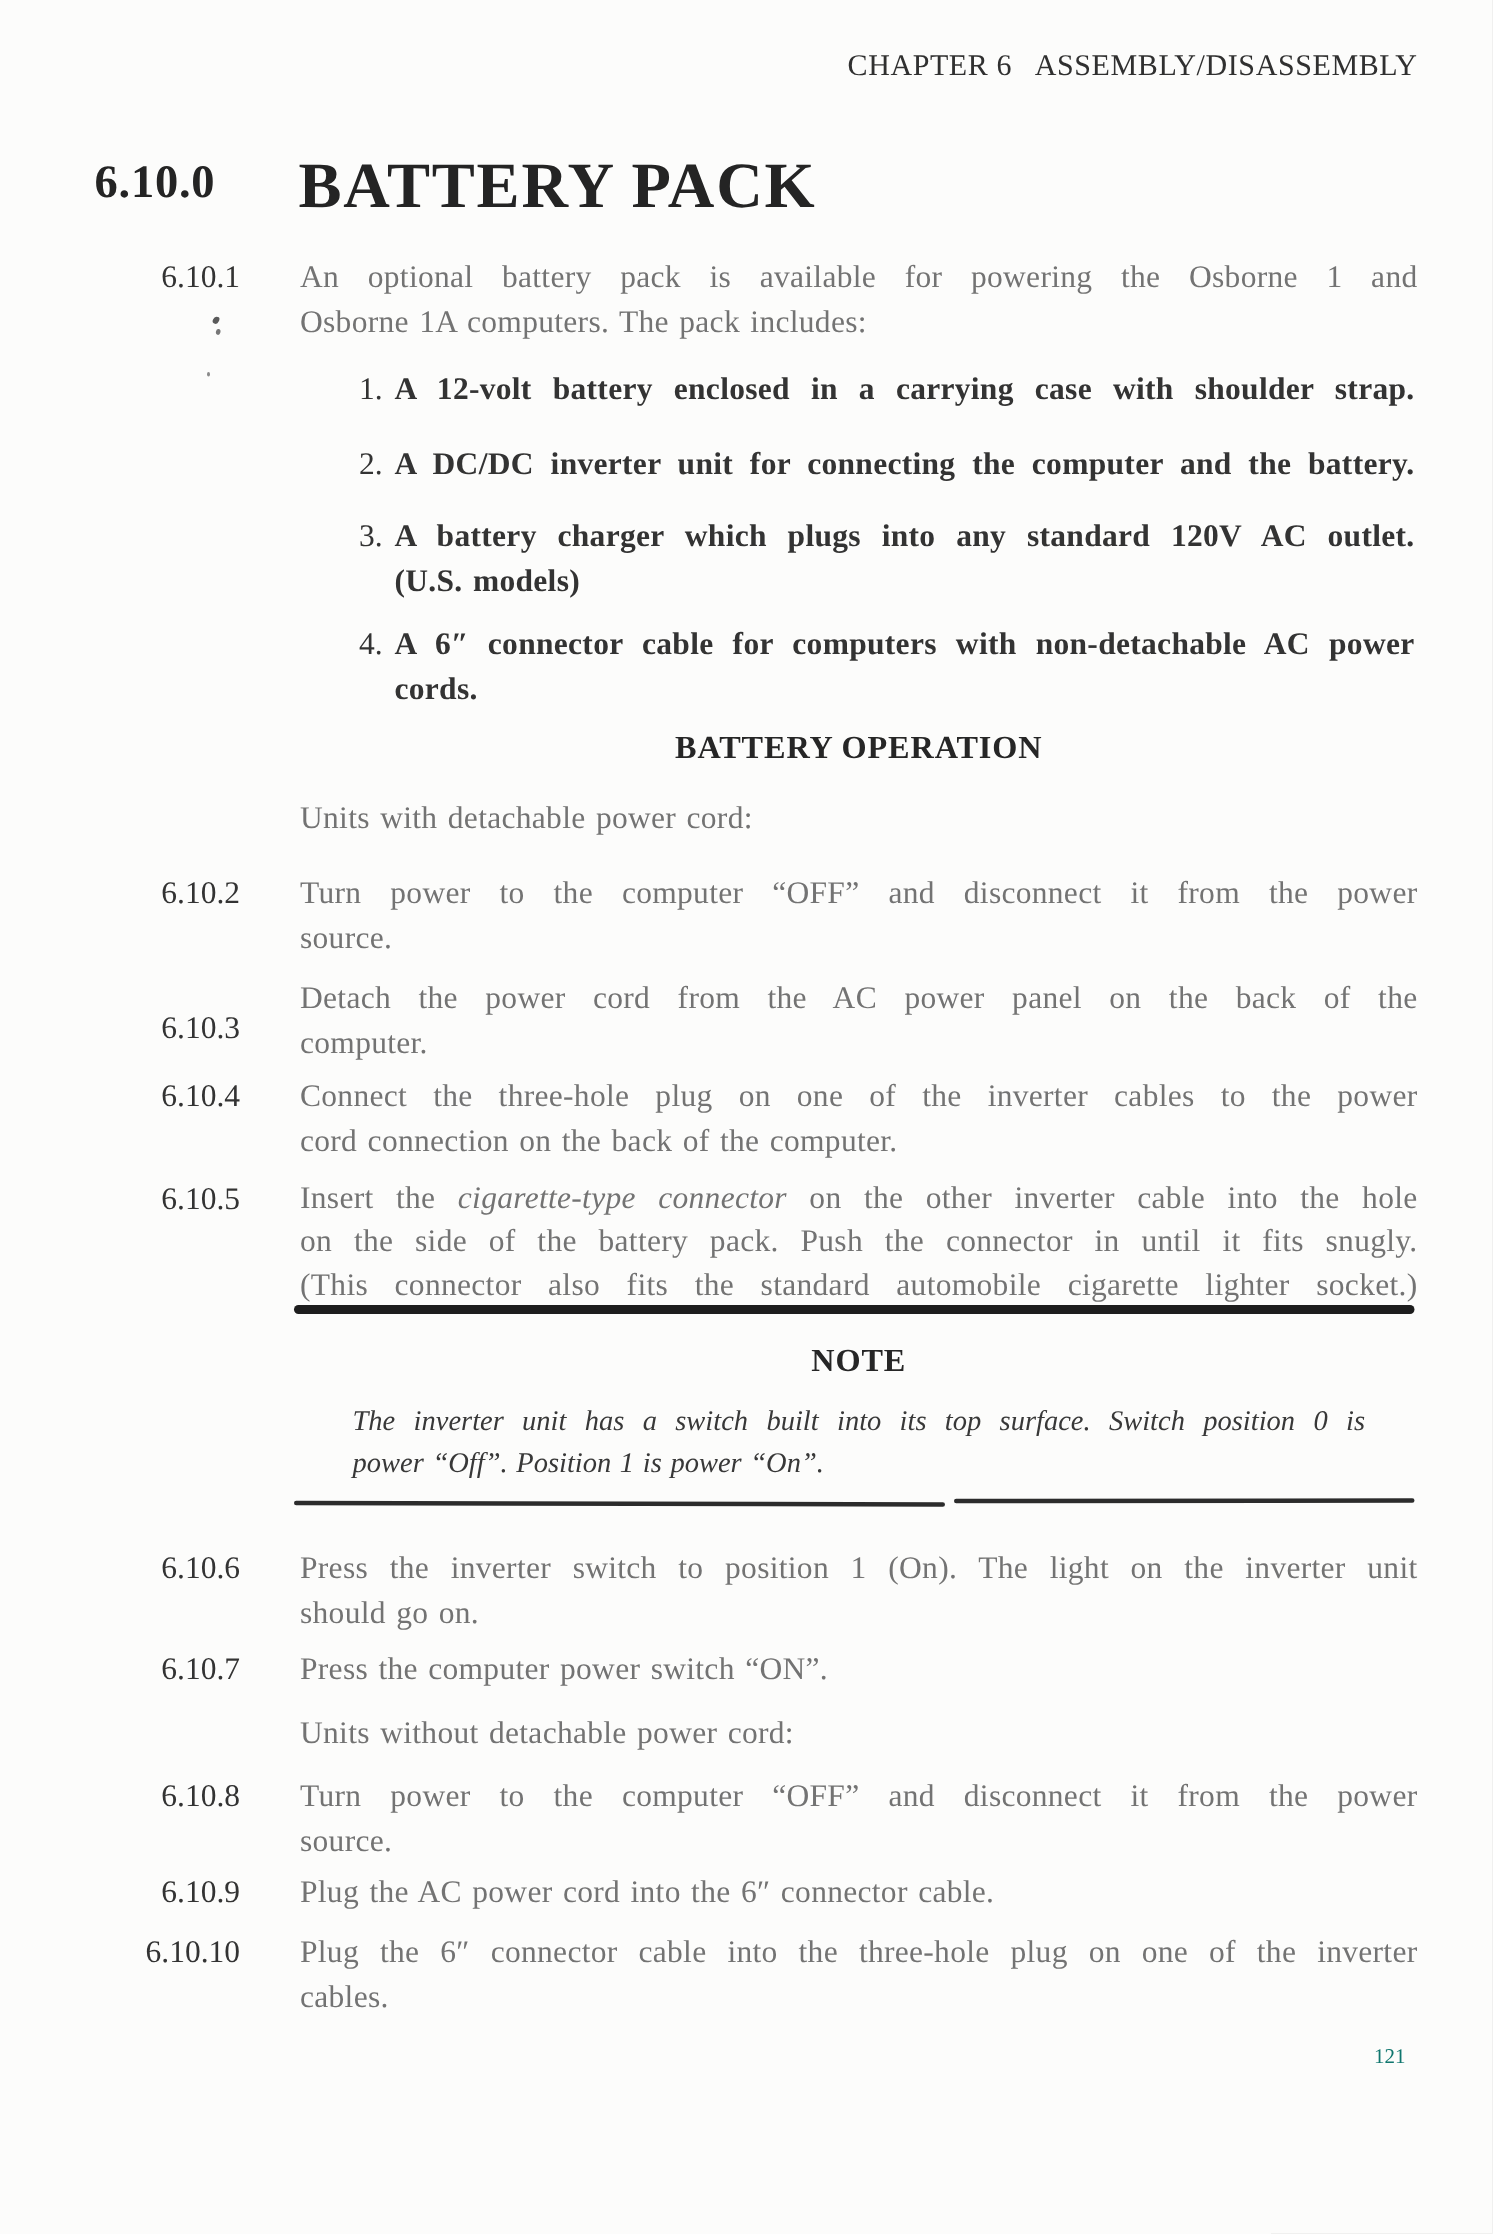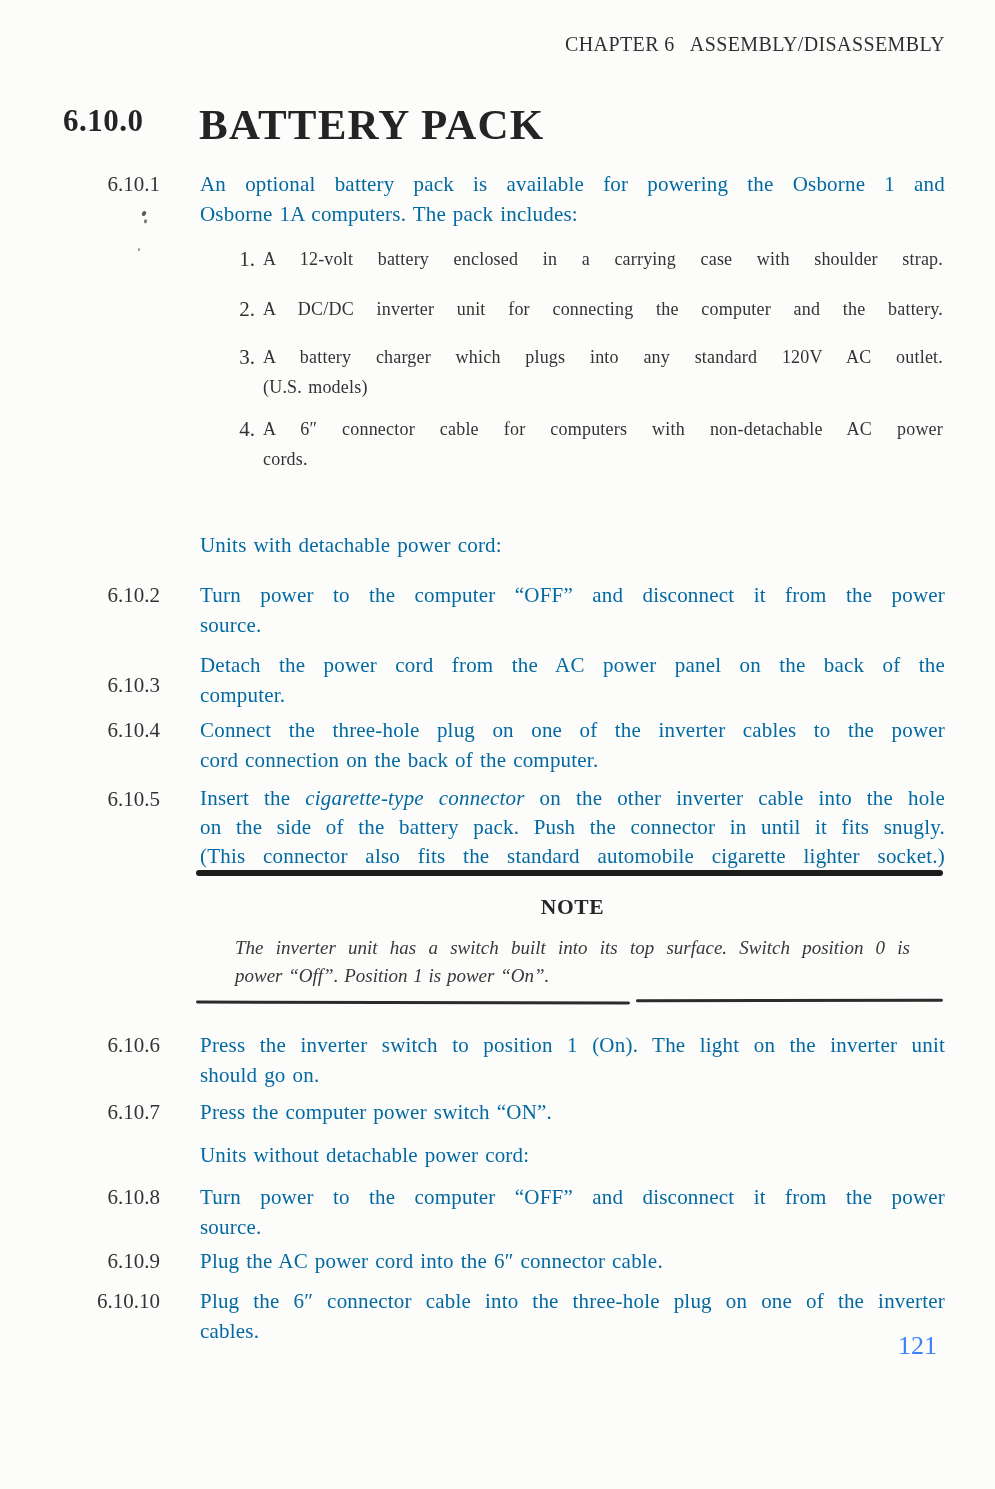--- a/index.html
+++ b/index.html
@@ -12,35 +12,35 @@
   .abs{position:absolute;}
   
   .hdr{top:33px;right:50px;font-size:20px;letter-spacing:.4px;white-space:pre;color:#303030;}
   
   .title-num{left:63px;top:103px;font-size:31px;font-weight:bold;color:#242424;letter-spacing:.5px;}
   .title-txt{left:199px;top:100px;font-size:43px;font-weight:bold;color:#242424;letter-spacing:1.2px;}
   
   .num{width:100px;left:60px;text-align:right;font-size:21px;line-height:30px;color:#333;}
   .inum{width:33px;left:222px;text-align:right;font-size:21px;line-height:30px;color:#333;}
   
-  .col{left:200px;width:745px;font-size:21px;line-height:30px;word-spacing:1.5px;letter-spacing:.2px;color:#0369a1;}
-  .icol{left:263px;width:680px;font-size:18px;line-height:30px;word-spacing:1.5px;letter-spacing:.2px;color:#333;}
+  .col{left:200px;width:745px;font-size:21px;line-height:30px;word-spacing:1.5px;letter-spacing:.2px;color:#737373;}
+  .icol{left:263px;width:680px;font-size:21px;line-height:30px;word-spacing:1.5px;letter-spacing:.2px;color:#333;font-weight:bold;}
   .ln{display:block;}
   .jl{text-align:justify;text-align-last:justify;}
   .it{font-style:italic;}
   
   .center-head{left:200px;width:745px;text-align:center;font-size:21.5px;font-weight:bold;letter-spacing:.6px;color:#262626;}
   
   .note-col{left:235px;width:675px;font-size:19px;line-height:28px;font-style:italic;word-spacing:1px;color:#383838;}
   
   .rule-thick{left:196px;top:870px;width:747px;height:6px;background:#1d1d1d;border-radius:3px;}
   .rule-thin-a{left:196px;top:1001px;width:434px;height:3px;background:#2c2c2c;transform:rotate(.12deg);border-radius:2px;}
   .rule-thin-b{left:636px;top:999px;width:307px;height:3px;background:#2c2c2c;transform:rotate(-.08deg);border-radius:2px;}
   
-  .pgnum{top:1331px;right:58px;font-size:26px;color:#3b82f6;}
+  .pgnum{top:1364px;right:58px;font-size:14px;color:#0f766e;}
   
   .artifact{left:142px;top:211px;width:4px;height:5px;background:#5a5a5a;border-radius:60% 40% 55% 45%;transform:rotate(24deg);}
   .artifact::after{content:"";position:absolute;left:5px;top:7px;width:3px;height:4px;background:#777;border-radius:50%;transform:rotate(-10deg);}
   .speck{left:138px;top:248px;width:2px;height:3px;background:#8a8a8a;border-radius:50%;}
 </style>
 </head>
 <body>
 
 <div class="page">
 
@@ -73,20 +73,21 @@
     <div class="ln jl">A battery charger which plugs into any standard 120V AC outlet.</div>
     <div class="ln">(U.S. models)</div>
   </div>
 
   <div class="abs inum" style="top:414px;">4.</div>
   <div class="abs icol" style="top:414px;">
     <div class="ln jl">A 6″ connector cable for computers with non-detachable AC power</div>
     <div class="ln">cords.</div>
   </div>
 
+  <div class="abs center-head" style="top:486px;">BATTERY OPERATION</div>
   <div class="abs col" style="top:530px;">Units with detachable power cord:</div>
 
   <div class="abs num" style="top:580px;">6.10.2</div>
   <div class="abs col" style="top:580px;">
     <div class="ln jl">Turn power to the computer “OFF” and disconnect it from the power</div>
     <div class="ln">source.</div>
   </div>
 
   <div class="abs num" style="top:650px;margin-top:20px;">6.10.3</div>
   <div class="abs col" style="top:650px;">

